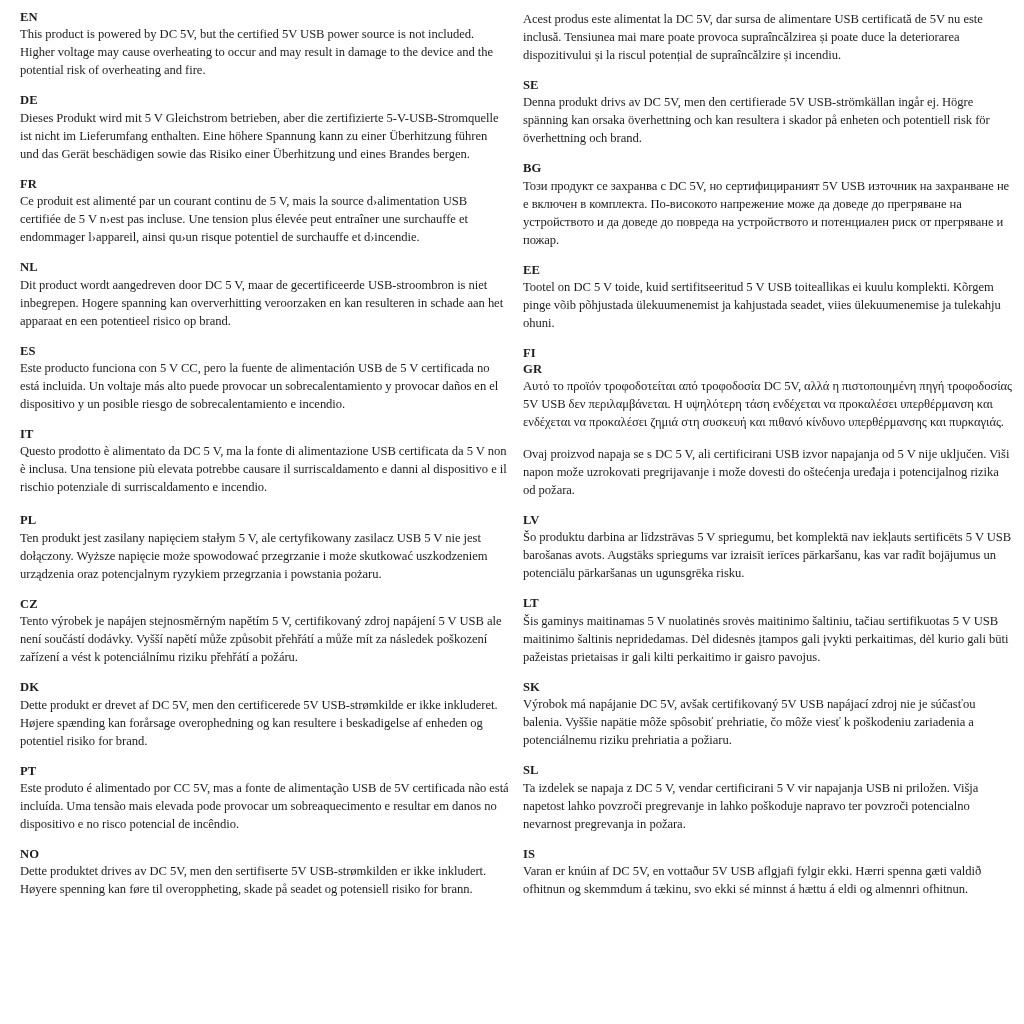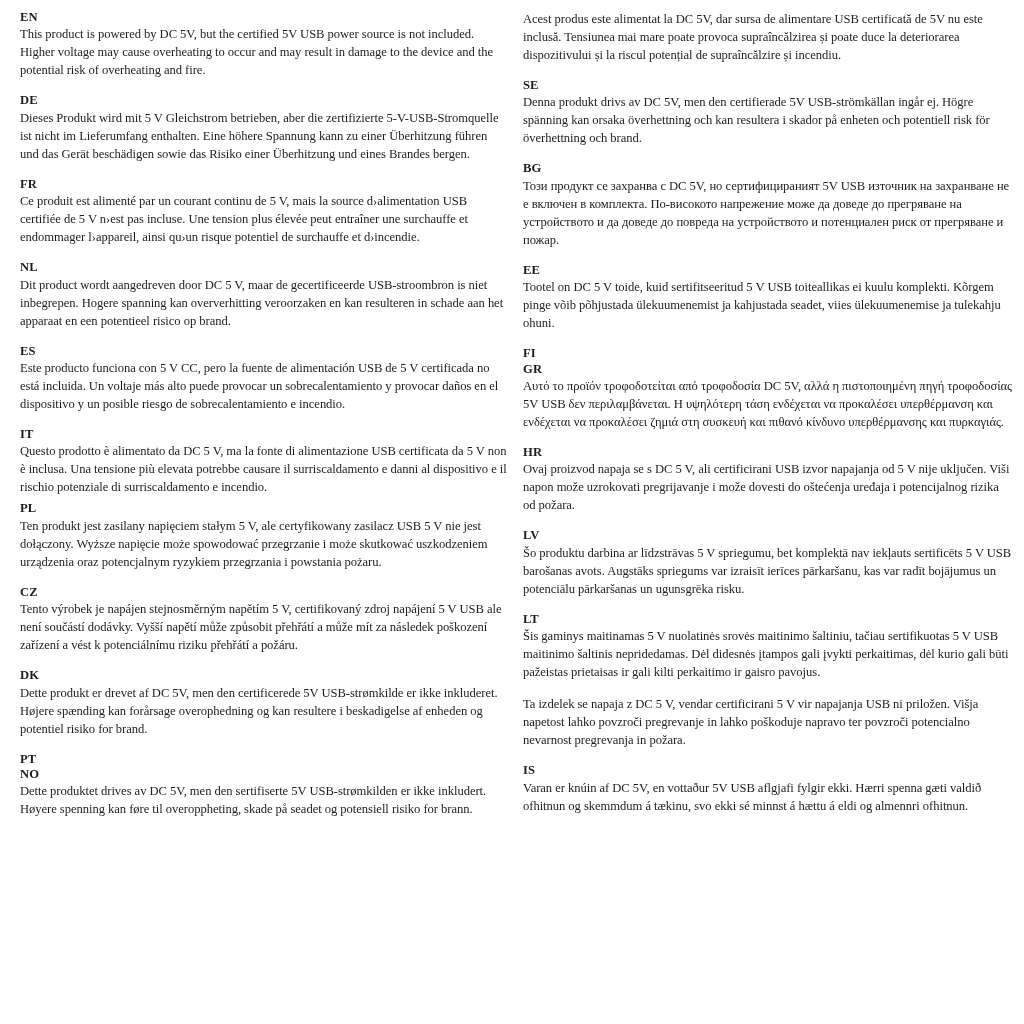--- a/index.html
+++ b/index.html
@@ -32,21 +32,21 @@
     font-weight: 700;
     margin: 0;
     letter-spacing: 0.1px;
   }
   .lang-text {
     font-size: 12.6px;
     line-height: 18px;
     margin: 0 0 14px 0;
     letter-spacing: -0.05px;
   }
-  .tight .lang-text { margin-bottom: 5px; }
+  .tight .lang-text { margin-bottom: 17px; }
 </style>
 </head>
 <body>
 
 <div class="page">
 
   <div class="col">
 
     <section class="lang-section">
       <h2 class="lang-code">EN</h2>
@@ -88,20 +88,21 @@
       <p class="lang-text">Tento výrobek je napájen stejnosměrným napětím 5 V, certifikovaný zdroj napájení 5 V USB ale není součástí dodávky. Vyšší napětí může způsobit přehřátí a může mít za následek poškození zařízení a vést k potenciálnímu riziku přehřátí a požáru.</p>
     </section>
 
     <section class="lang-section">
       <h2 class="lang-code">DK</h2>
       <p class="lang-text">Dette produkt er drevet af DC 5V, men den certificerede 5V USB-strømkilde er ikke inkluderet. Højere spænding kan forårsage overophedning og kan resultere i beskadigelse af enheden og potentiel risiko for brand.</p>
     </section>
 
     <section class="lang-section">
       <h2 class="lang-code">PT</h2>
+      <p class="lang-text">Este produto é alimentado por CC 5V, mas a fonte de alimentação USB de 5V certificada não está incluída. Uma tensão mais elevada pode provocar um sobreaquecimento e resultar em danos no dispositivo e no risco potencial de incêndio.</p>
     </section>
 
     <section class="lang-section">
     </section>
 
     <section class="lang-section">
       <h2 class="lang-code">NO</h2>
       <p class="lang-text">Dette produktet drives av DC 5V, men den sertifiserte 5V USB-strømkilden er ikke inkludert. Høyere spenning kan føre til overoppheting, skade på seadet og potensiell risiko for brann.</p>
     </section>
 
@@ -131,36 +132,40 @@
     <section class="lang-section">
       <h2 class="lang-code">FI</h2>
     </section>
 
     <section class="lang-section">
       <h2 class="lang-code">GR</h2>
       <p class="lang-text">Αυτό το προϊόν τροφοδοτείται από τροφοδοσία DC 5V, αλλά η πιστοποιημένη πηγή τροφοδοσίας 5V USB δεν περιλαμβάνεται. Η υψηλότερη τάση ενδέχεται να προκαλέσει υπερθέρμανση και ενδέχεται να προκαλέσει ζημιά στη συσκευή και πιθανό κίνδυνο υπερθέρμανσης και πυρκαγιάς.</p>
     </section>
 
     <section class="lang-section">
-      <h2 class="lang-code">HR</h2>
       <p class="lang-text">Ovaj proizvod napaja se s DC 5 V, ali certificirani USB izvor napajanja od 5 V nije uključen. Viši napon može uzrokovati pregrijavanje i može dovesti do oštećenja uređaja i potencijalnog rizika od požara.</p>
     </section>
 
     <section class="lang-section">
       <h2 class="lang-code">LV</h2>
       <p class="lang-text">Šo produktu darbina ar līdzstrāvas 5 V spriegumu, bet komplektā nav iekļauts sertificēts 5 V USB barošanas avots. Augstāks spriegums var izraisīt ierīces pārkaršanu, kas var radīt bojājumus un potenciālu pārkaršanas un ugunsgrēka risku.</p>
     </section>
 
     <section class="lang-section">
       <h2 class="lang-code">LT</h2>
       <p class="lang-text">Šis gaminys maitinamas 5 V nuolatinės srovės maitinimo šaltiniu, tačiau sertifikuotas 5 V USB maitinimo šaltinis nepridedamas. Dėl didesnės įtampos gali įvykti perkaitimas, dėl kurio gali būti pažeistas prietaisas ir gali kilti perkaitimo ir gaisro pavojus.</p>
     </section>
 
+    <section class="lang-section">
+      <h2 class="lang-code">SK</h2>
+      <p class="lang-text">Výrobok má napájanie DC 5V, avšak certifikovaný 5V USB napájací zdroj nie je súčasťou balenia. Vyššie napätie môže spôsobiť prehriatie, čo môže viesť k poškodeniu zariadenia a potenciálnemu riziku prehriatia a požiaru.</p>
+    </section>
 
     <section class="lang-section">
+      <h2 class="lang-code">SL</h2>
       <p class="lang-text">Ta izdelek se napaja z DC 5 V, vendar certificirani 5 V vir napajanja USB ni priložen. Višja napetost lahko povzroči pregrevanje in lahko poškoduje napravo ter povzroči potencialno nevarnost pregrevanja in požara.</p>
     </section>
 
     <section class="lang-section">
       <h2 class="lang-code">IS</h2>
       <p class="lang-text">Varan er knúin af DC 5V, en vottaður 5V USB aflgjafi fylgir ekki. Hærri spenna gæti valdið ofhitnun og skemmdum á tækinu, svo ekki sé minnst á hættu á eldi og almennri ofhitnun.</p>
     </section>
 
   </div>
 

